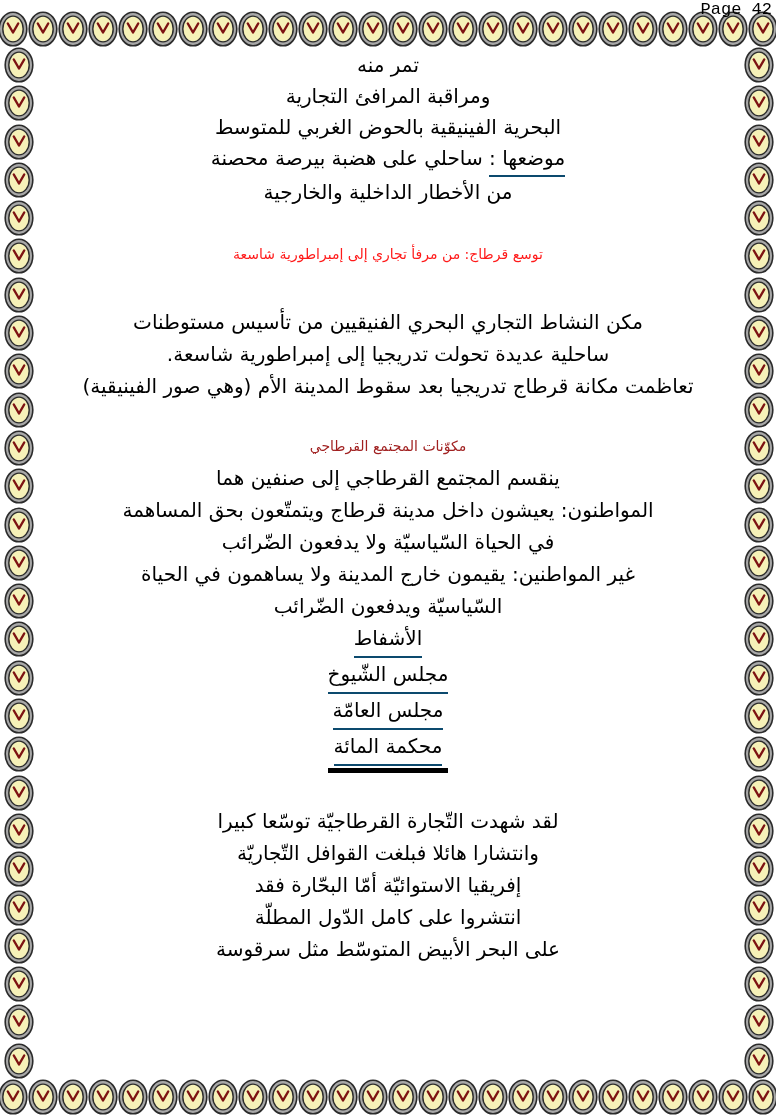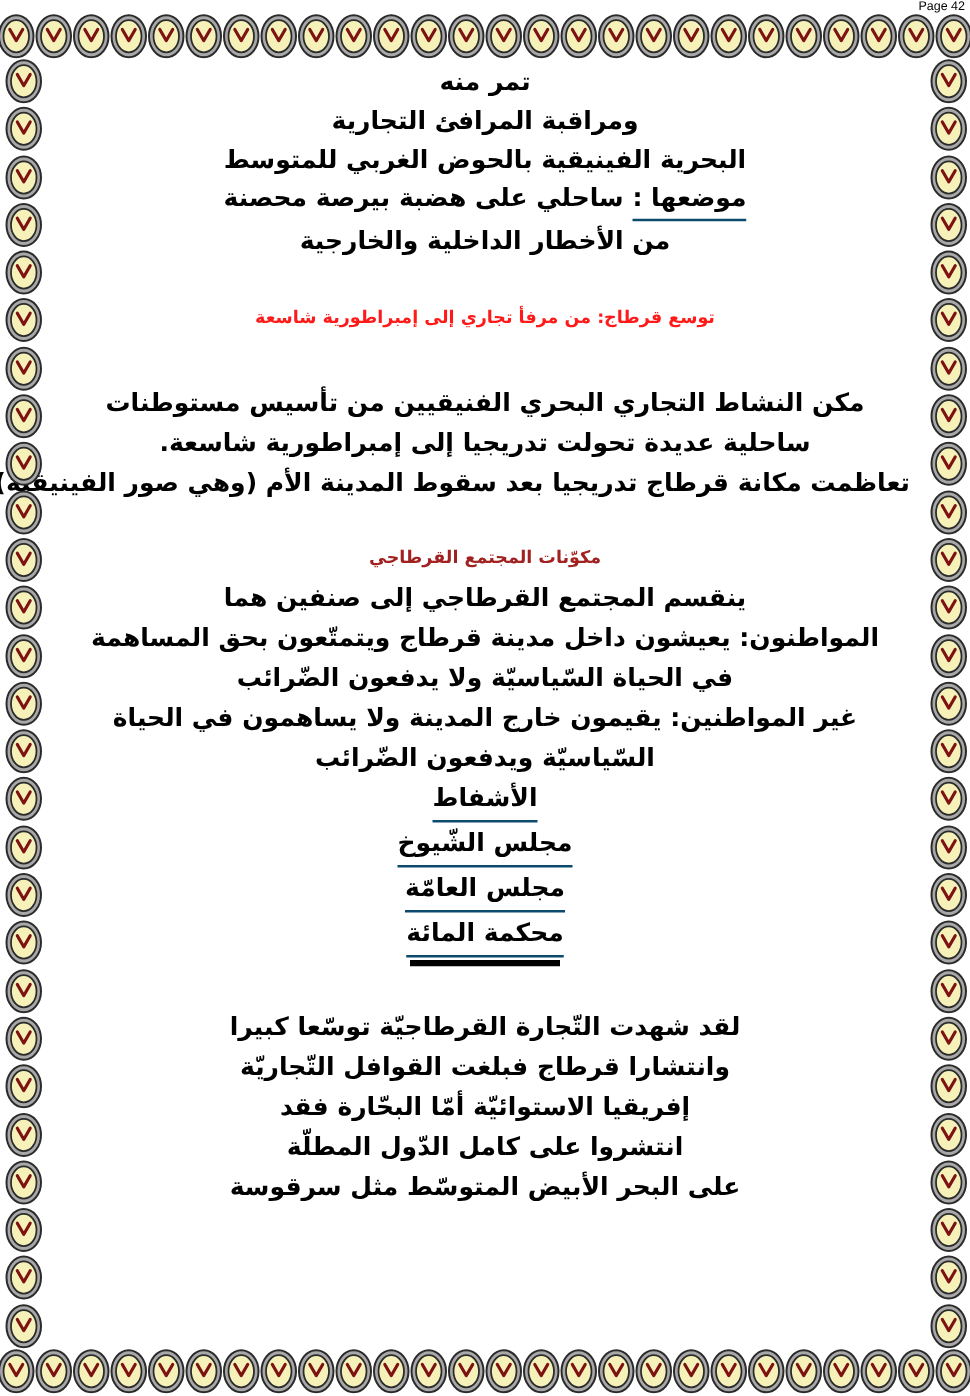--- a/index.html
+++ b/index.html
@@ -5,36 +5,36 @@
   html,body{margin:0;padding:0;background:#fff;}
   #page{
     position:relative;
     width:776px;height:1117px;
     background:#ffffff;
     overflow:hidden;
     font-family:"DejaVu Sans", sans-serif;
   }
   .page-num{
     position:absolute;top:0;right:4px;z-index:6;
-    font-family:Liberation Sans, sans-serif;
-    font-size:10px;color:#000;direction:ltr;
+    font-family:Liberation Mono, monospace;
+    font-size:17px;color:#000;direction:ltr;
   }
   
   .b-row{position:absolute;left:-2px;width:780px;display:flex;justify-content:space-between;z-index:4;}
   #border-top{top:11px;}
   #border-bottom{top:1079px;}
   .b-col{position:absolute;top:47px;height:1032px;display:flex;flex-direction:column;justify-content:space-between;z-index:4;}
   #border-left{left:4px;}
   #border-right{right:2px;}
   .clock{display:block;width:30px;height:36px;line-height:0;}
   
   .content{
     position:absolute;top:50px;left:48px;right:48px;
     direction:rtl;text-align:center;
-    color:#000;font-weight:bold;
+    color:#000;font-weight:normal;
   }
   .line{font-size:20px;line-height:31px;white-space:nowrap;}
   .para .line{line-height:32px;}
   .heading{font-size:14px;line-height:32px;white-space:nowrap;}
   .h-bright{color:var(--bright-red,#ff1a1a);margin-top:30px;margin-bottom:0;}
   .h-dark{color:var(--dark-red,#a12121);}
   .sec-expansion{margin-top:36px;}
   .sec-society{margin-top:28px;}
   .institutions .line{line-height:33px;}
   .u{border-bottom:2px solid #0c4a6e;display:inline-block;padding-bottom:1px;}
@@ -615,20 +615,20 @@
     <div class="institutions">
       <div class="line"><span class="u">الأشفاط</span></div>
       <div class="line"><span class="u">مجلس الشّيوخ</span></div>
       <div class="line"><span class="u">مجلس العامّة</span></div>
       <div class="line"><span class="u">محكمة المائة</span></div>
       <div class="heavy-underline"></div>
     </div>
 
     <div class="para sec-trade">
       <div class="line">لقد شهدت التّجارة القرطاجيّة توسّعا كبيرا</div>
-      <div class="line">وانتشارا قرطاج فبلغت القوافل التّجاريّة</div>
+      <div class="line">وانتشارا هائلا فبلغت القوافل التّجاريّة</div>
       <div class="line">إفريقيا الاستوائيّة أمّا البحّارة فقد</div>
       <div class="line">انتشروا على كامل الدّول المطلّة</div>
       <div class="line">على البحر الأبيض المتوسّط مثل سرقوسة</div>
     </div>
 
   </div>
 </div>
 
 </body></html>

